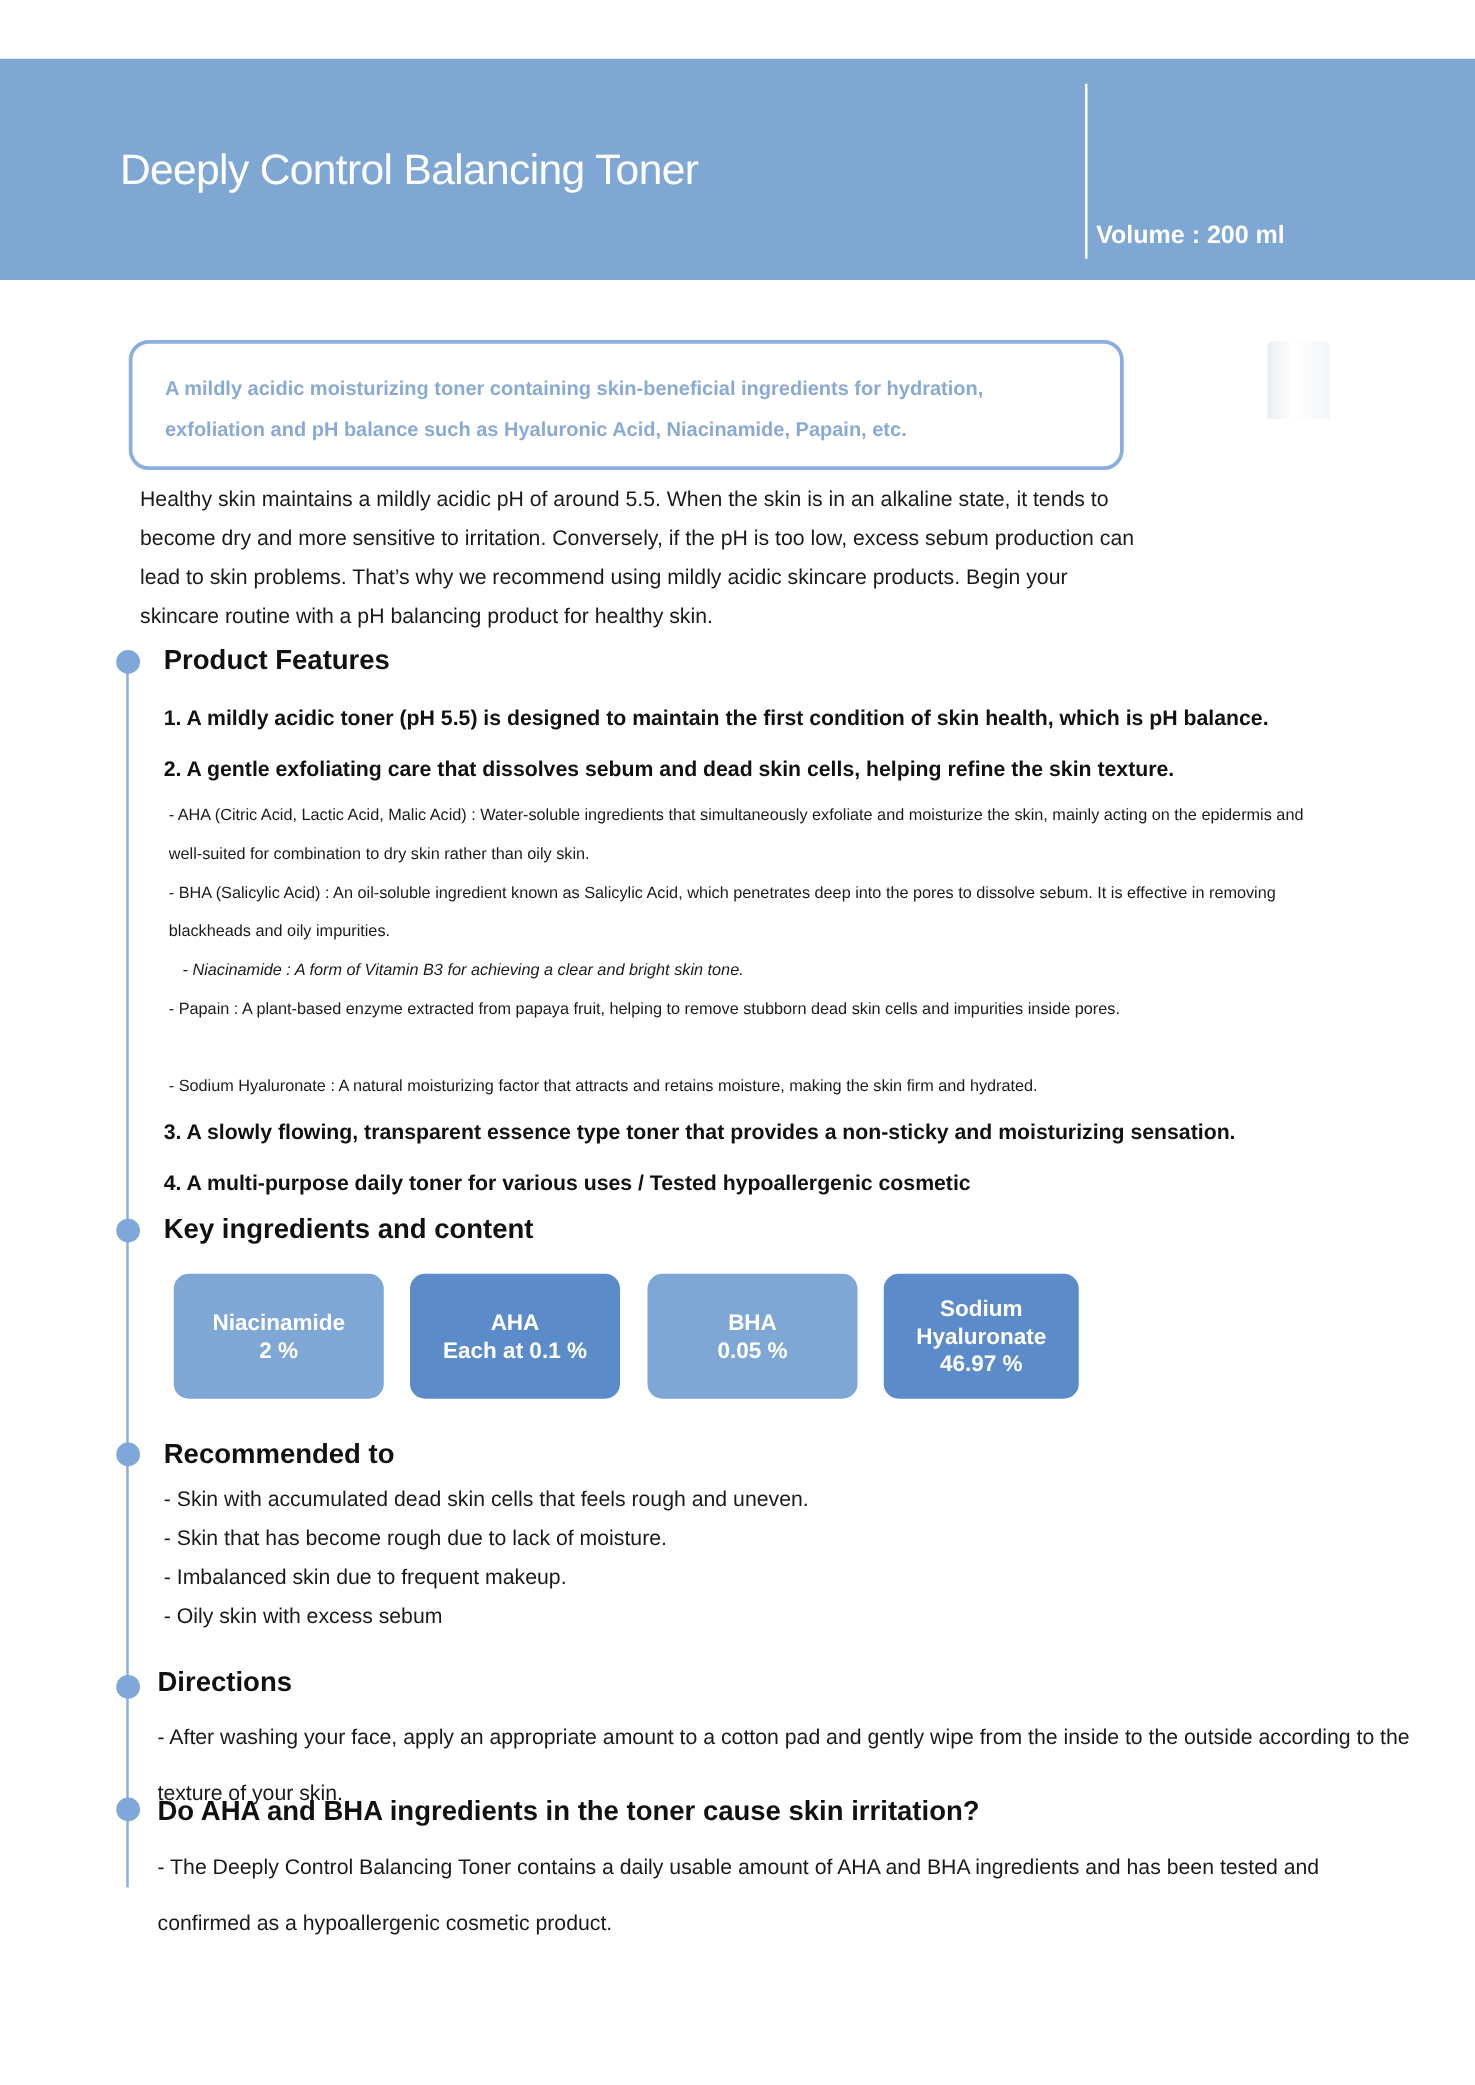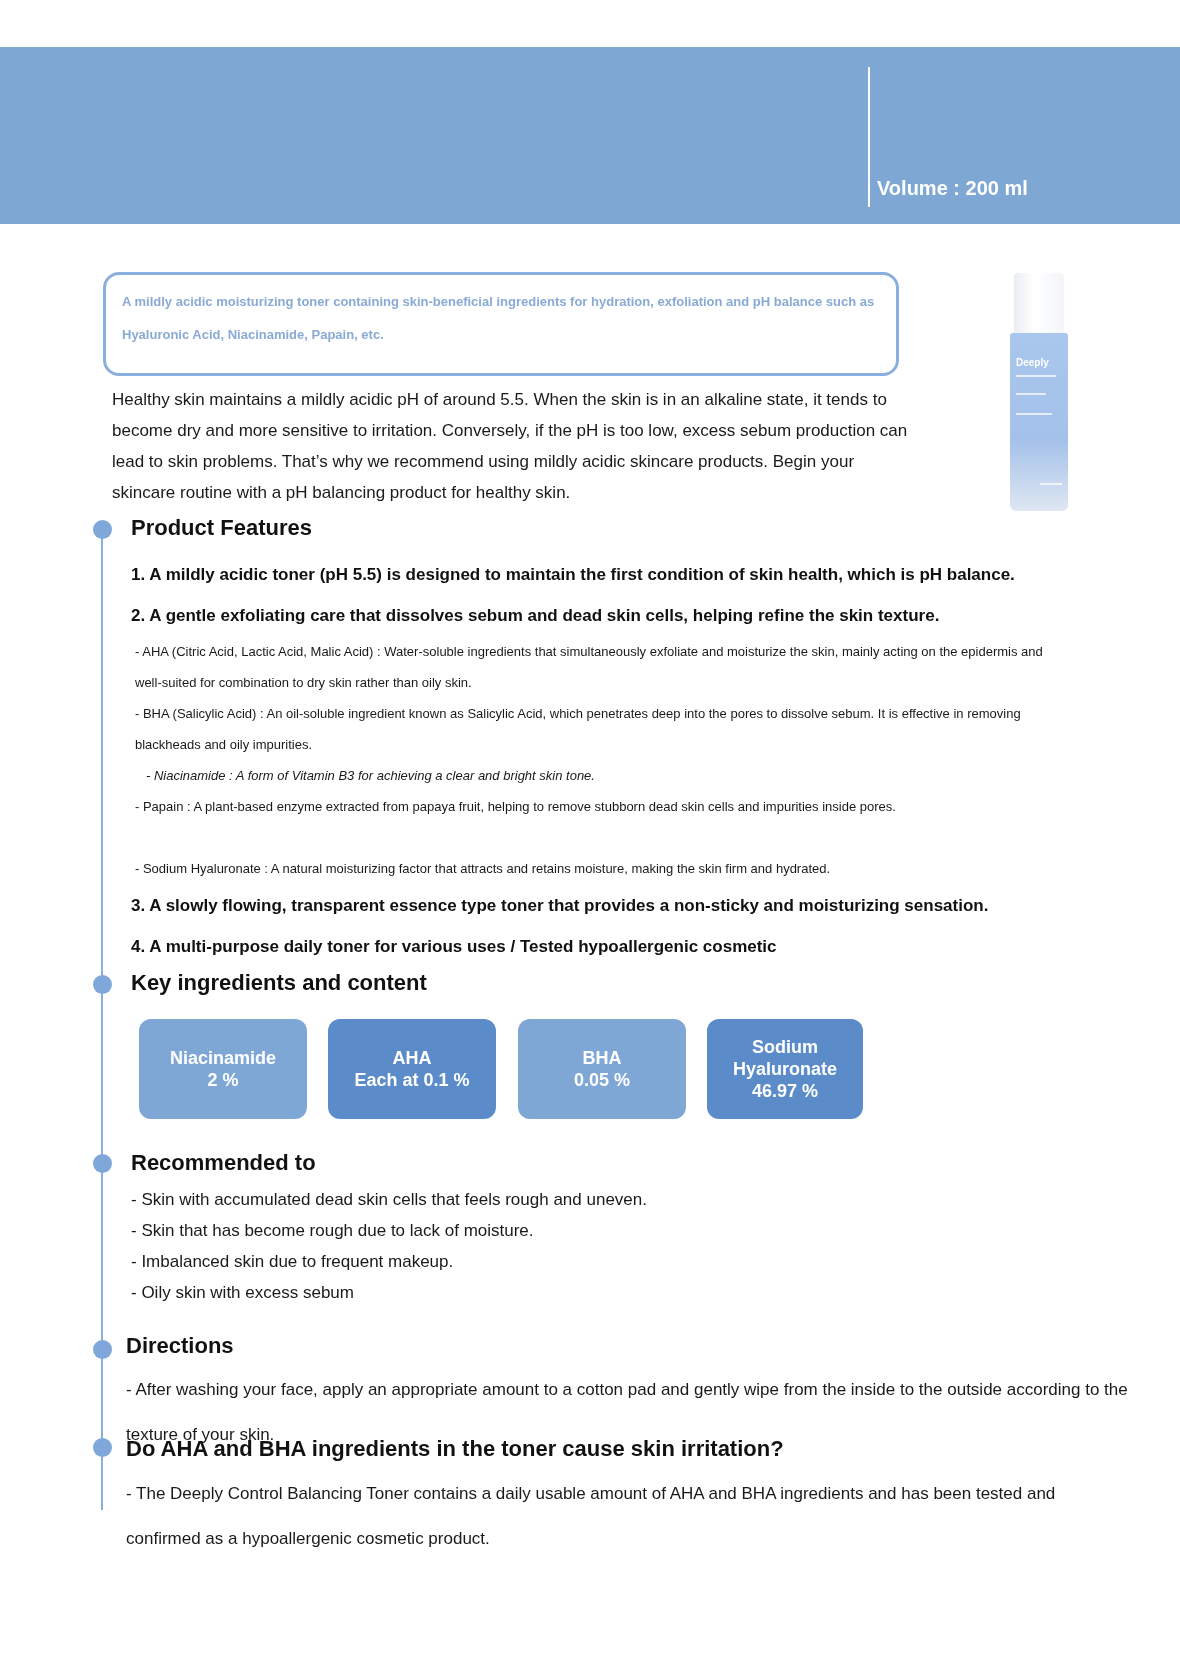--- a/index.html
+++ b/index.html
@@ -20,21 +20,21 @@
   }
   .banner-volume {
     position: absolute; left: 877px; top: 130px; font-size: 20px; font-weight: bold; color: #ffffff;
   }
   .summary-box {
     position: absolute; left: 103px; top: 272px; width: 796px; height: 104px;
     border: 3px solid #8aaede; border-radius: 16px; box-sizing: border-box;
     padding: 10px 16px 0 16px;
   }
   .summary-text {
-    font-size: 13px; font-weight: bold; color: #8aaad6; line-height: 33px; margin: 0;
+    font-size: 16px; font-weight: bold; color: #8aaad6; line-height: 33px; margin: 10px;
   }
   .intro {
     position: absolute; left: 112px; top: 384px; width: 800px;
     font-size: 17px; line-height: 31px; margin: 0; color: #1a1a1a;
   }
   .bottle {
     position: absolute; left: 1010px; top: 273px; width: 58px; height: 238px;
   }
   .bottle-cap {
     position: absolute; left: 4px; top: 0; width: 50px; height: 62px;
@@ -77,39 +77,33 @@
     position: absolute; left: 131px; font-size: 17px; color: #1a1a1a; margin: 0;
   }
   .para {
     position: absolute; left: 126px; width: 1030px; font-size: 17px; line-height: 45px; color: #1a1a1a; margin: 0;
   }
 </style>
 </head>
 <body>
 
 <div class="banner">
+  <div class="banner-title">Deeply Control Balancing Toner</div>
   <div class="banner-divider"></div>
   <div class="banner-volume">Volume : 200 ml</div>
 </div>
 
 <div class="summary-box">
   <p class="summary-text">A mildly acidic moisturizing toner containing skin-beneficial ingredients for hydration, exfoliation and pH balance such as Hyaluronic Acid, Niacinamide, Papain, etc.</p>
 </div>
 
 <p class="intro">Healthy skin maintains a mildly acidic pH of around 5.5. When the skin is in an alkaline state, it tends to become dry and more sensitive to irritation. Conversely, if the pH is too low, excess sebum production can lead to skin problems. That’s why we recommend using mildly acidic skincare products. Begin your skincare routine with a pH balancing product for healthy skin.</p>
 
 <div class="bottle">
   <div class="bottle-cap"></div>
-  <div class="bottle-body">
-    <span class="bottle-brand">Deeply</span>
-    <div class="bottle-line" style="top:42px;width:40px;"></div>
-    <div class="bottle-line" style="top:60px;width:30px;"></div>
-    <div class="bottle-line" style="top:80px;width:36px;"></div>
-    <div class="bottle-line" style="top:150px;left:30px;width:22px;"></div>
-  </div>
 </div>
 
 <div class="timeline-line"></div>
 
 <div class="dot" style="left:93px;top:520px;"></div>
 <h2 class="section-title" style="left:131px;top:515px;">Product Features</h2>
 
 <p class="feat" style="top:565px;">1. A mildly acidic toner (pH 5.5) is designed to maintain the first condition of skin health, which is pH balance.</p>
 <p class="feat" style="top:606px;">2. A gentle exfoliating care that dissolves sebum and dead skin cells, helping refine the skin texture.</p>
 

